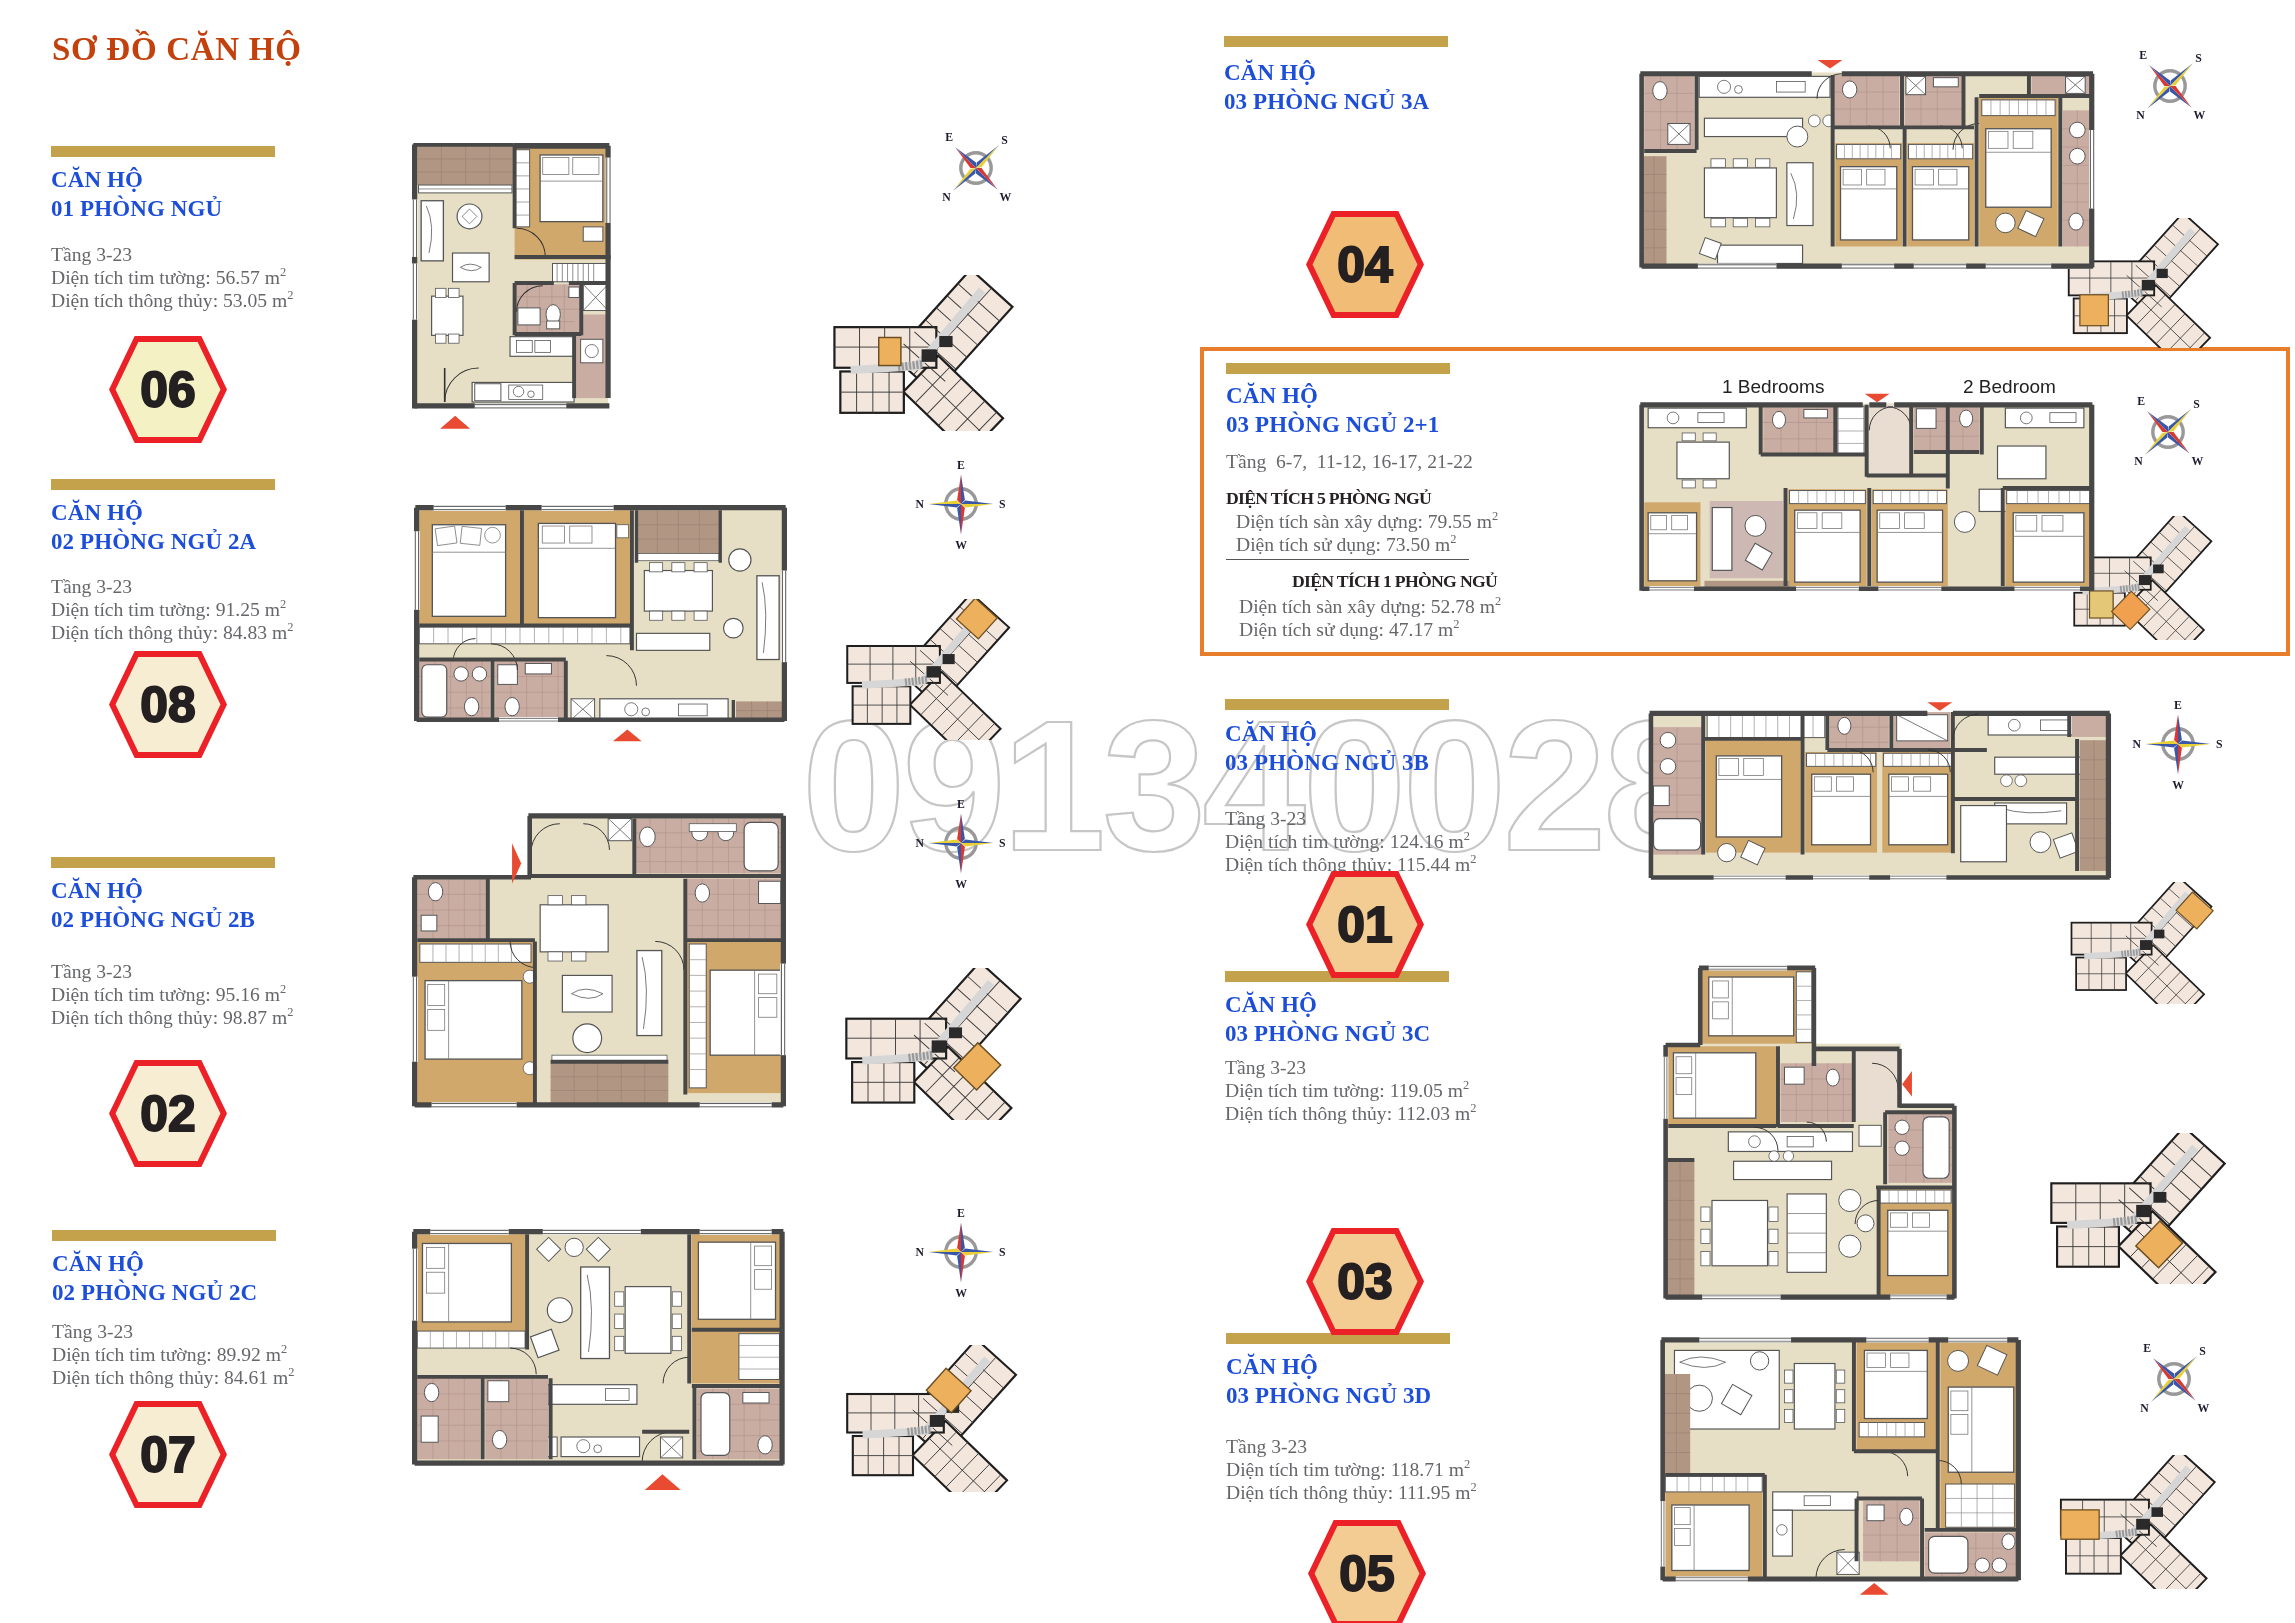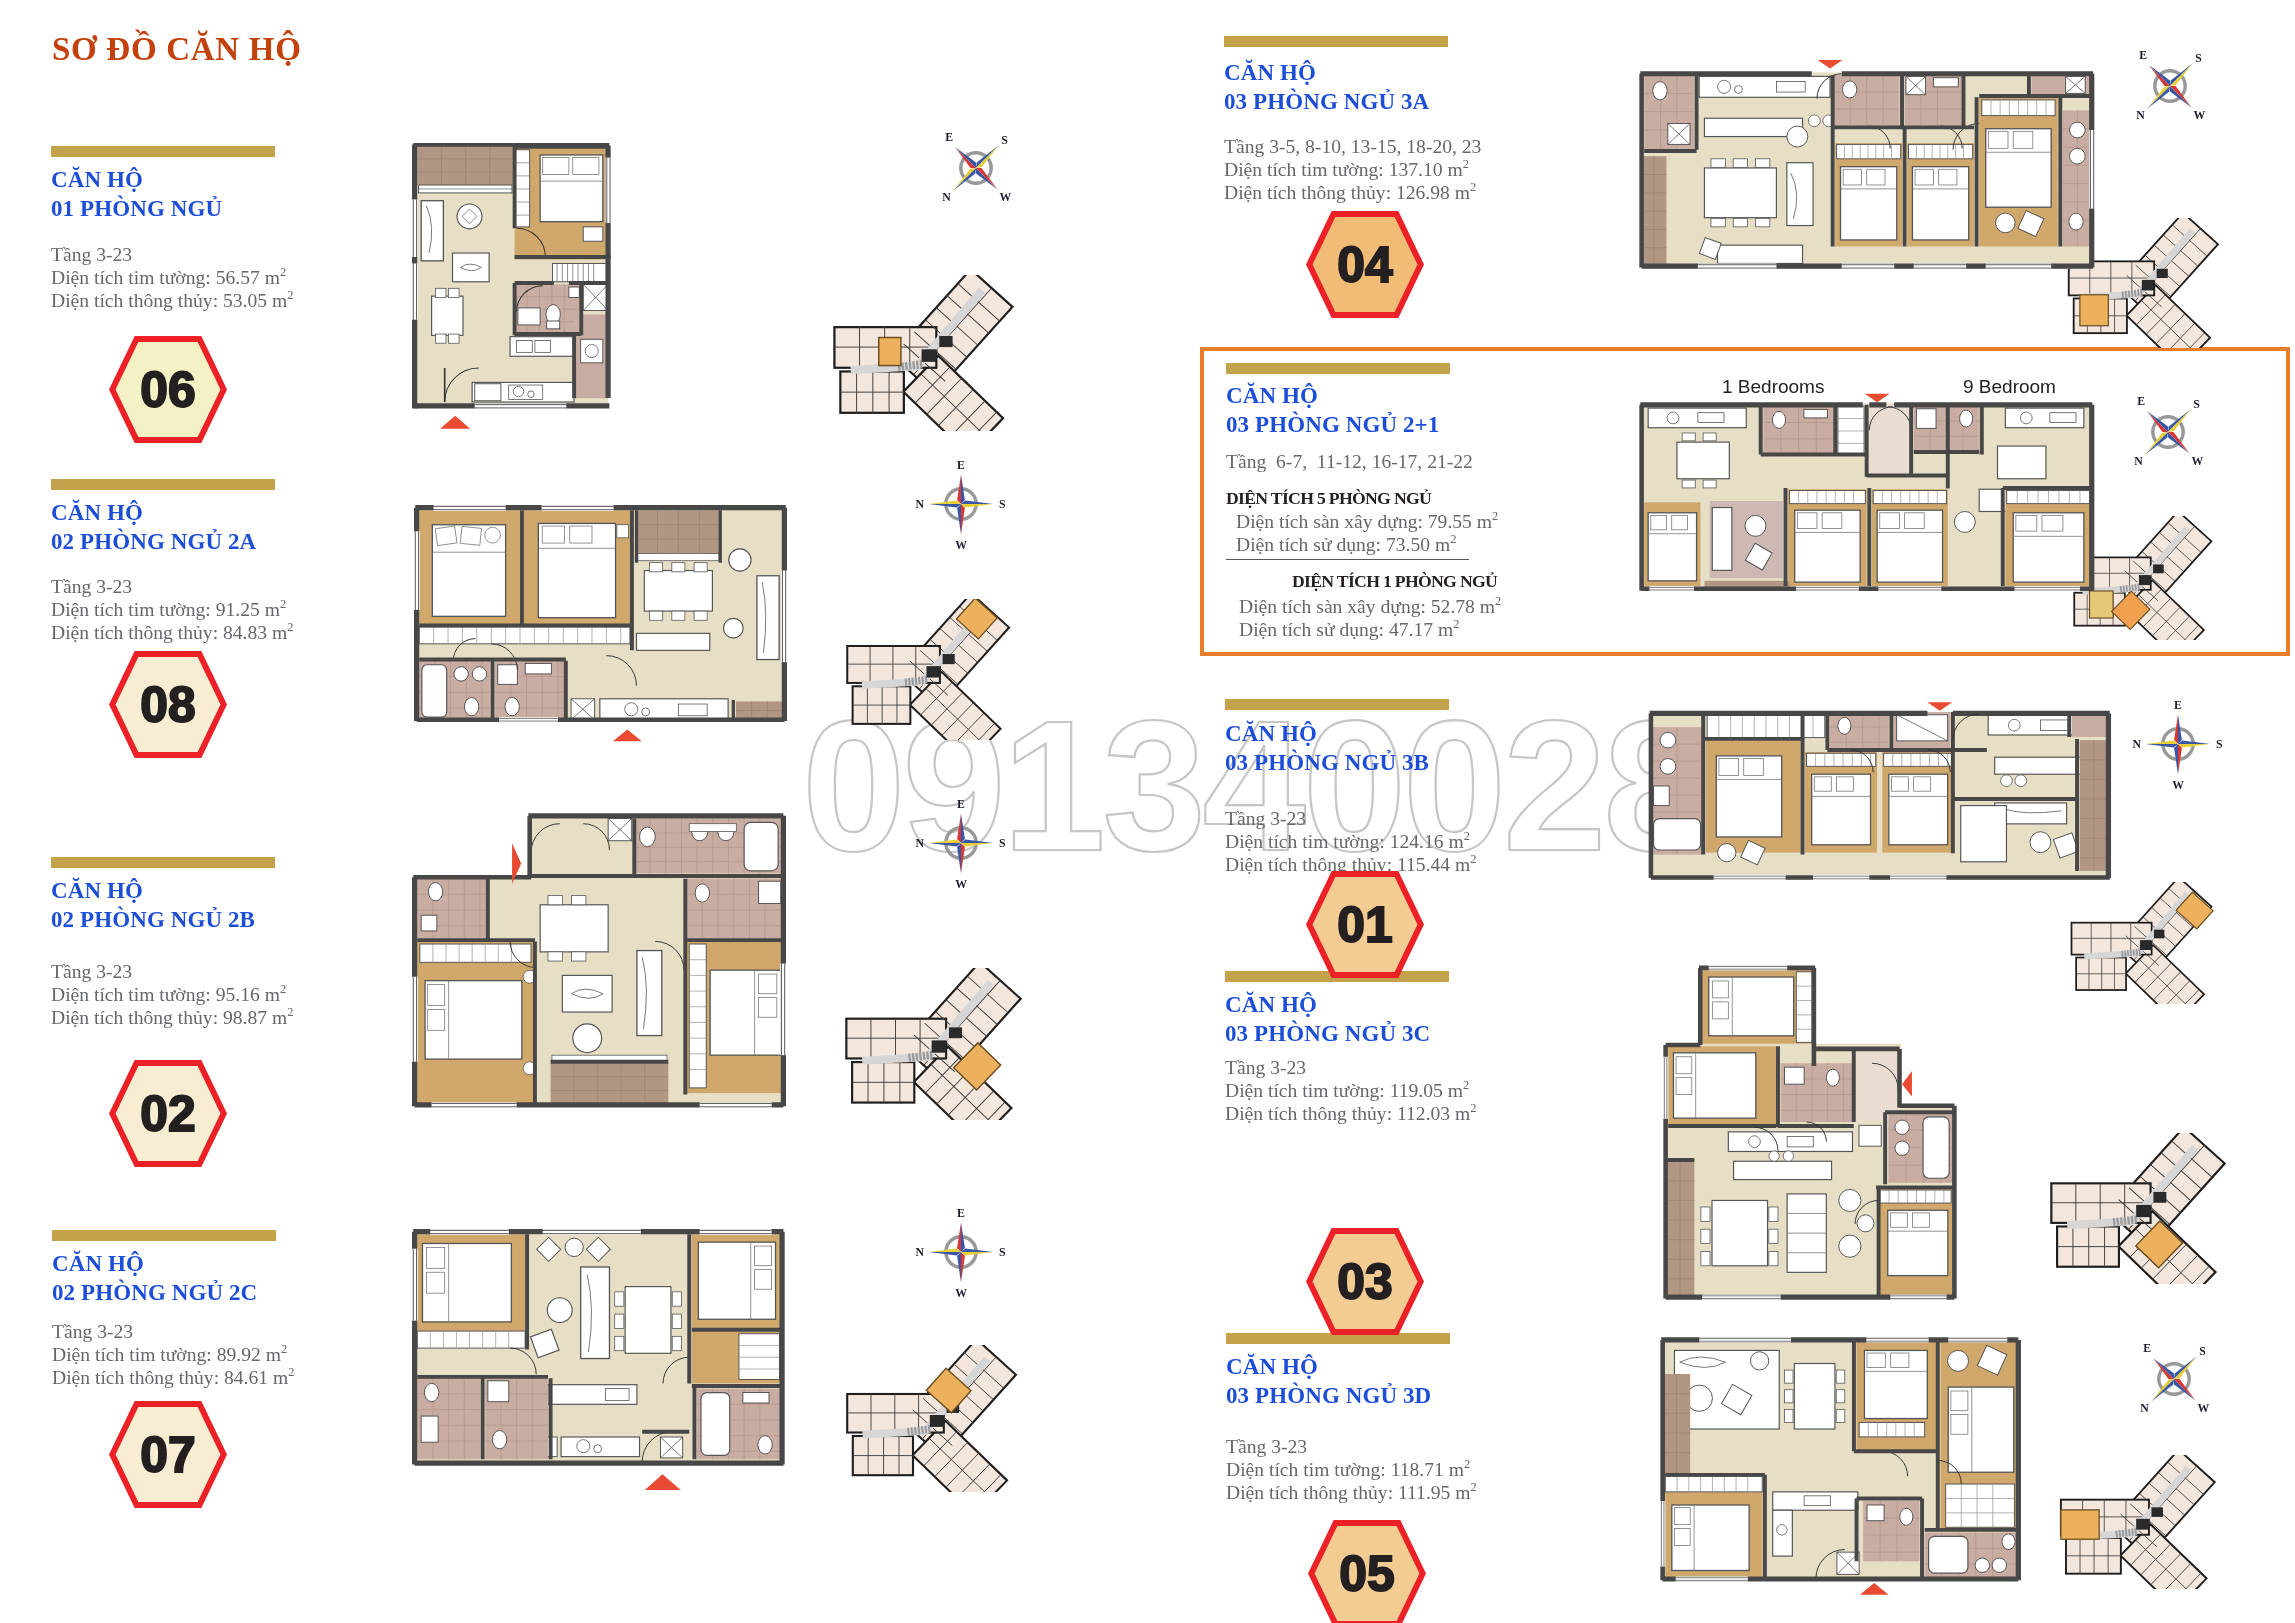--- a/index.html
+++ b/index.html
@@ -63,21 +63,20 @@
 
 <svg class="hex" style="left:109px;top:1398px" width="118" height="113" viewBox="0 0 180 172">
       <polygon points="5,86 42,9 138,9 175,86 138,163 42,163" fill="#f7edd2" stroke="#ec2027" stroke-width="9"></polygon>
       <text x="90" y="113" text-anchor="middle" fill="#242021" stroke="#242021" stroke-width="3">07</text>
     </svg>
 
 <div class="bar" style="left:1224px;top:36px"></div>
 
 <div class="hd" style="left:1224px;top:58px">CĂN HỘ<br>03 PHÒNG NGỦ 3A</div>
 
-<div class="gy" style="left:1224px;top:135px">Tầng 3-5, 8-10, 13-15, 18-20, 23<br>Diện tích tim tường: 137.10 m<sup>2</sup><br>Diện tích thông thủy: 126.98 m<sup>2</sup></div>
 
 <svg class="hex" style="left:1306px;top:208px" width="118" height="113" viewBox="0 0 180 172">
       <polygon points="5,86 42,9 138,9 175,86 138,163 42,163" fill="#f0bc76" stroke="#ec2027" stroke-width="9"></polygon>
       <text x="90" y="113" text-anchor="middle" fill="#242021" stroke="#242021" stroke-width="3">04</text>
     </svg>
 
 <div class="abs" style="left:1200px;top:347px;width:1082px;height:301px;border:4.6px solid #e87e2b"></div>
 
 <div class="bar" style="left:1226px;top:363px"></div>
 
@@ -121,21 +120,21 @@
 
 <div class="gy" style="left:1226px;top:1435px">Tầng 3-23<br>Diện tích tim tường: 118.71 m<sup>2</sup><br>Diện tích thông thủy: 111.95 m<sup>2</sup></div>
 
 <svg class="hex" style="left:1308px;top:1517px" width="118" height="113" viewBox="0 0 180 172">
       <polygon points="5,86 42,9 138,9 175,86 138,163 42,163" fill="#f3cc93" stroke="#ec2027" stroke-width="9"></polygon>
       <text x="90" y="113" text-anchor="middle" fill="#242021" stroke="#242021" stroke-width="3">05</text>
     </svg>
 
 <div class="lbl" style="left:1722px;top:376px">1 Bedrooms</div>
 
-<div class="lbl" style="left:1963px;top:376px">9 Bedroom</div>
+<div class="lbl" style="left:1963px;top:376px">2 Bedroom</div>
 
 <svg width="0" height="0" style="position:absolute">
 <defs>
 <g id="cstar">
   <circle r="31" fill="none" stroke="#999" stroke-width="7"></circle>
   <polygon points="0,0 -8,-8 0,-60" fill="#d93832"></polygon>
           <polygon points="0,0 8,-8 0,-60" fill="#3a57a7"></polygon>
   <polygon points="0,0 -8,8 0,62" fill="#3a57a7"></polygon>
           <polygon points="0,0 8,8 0,62" fill="#d93832"></polygon>
   <polygon points="0,0 -9,-7 -66,0" fill="#e8cf35"></polygon>

